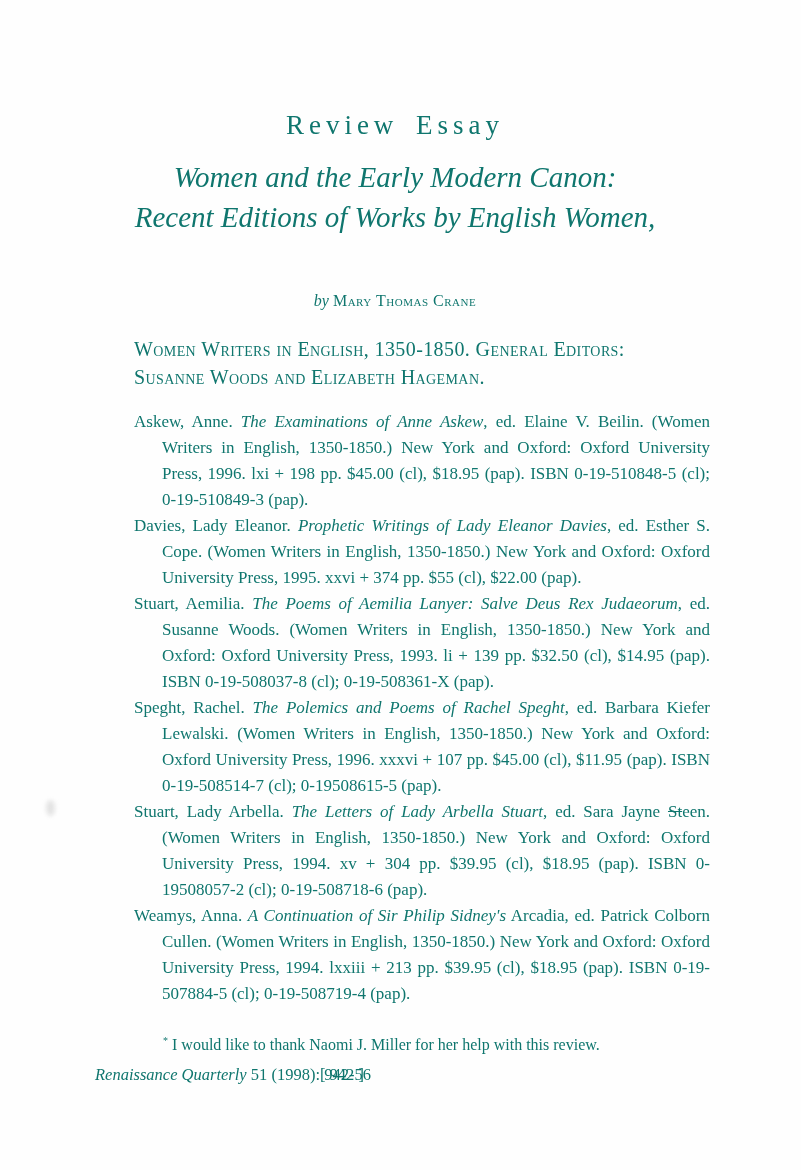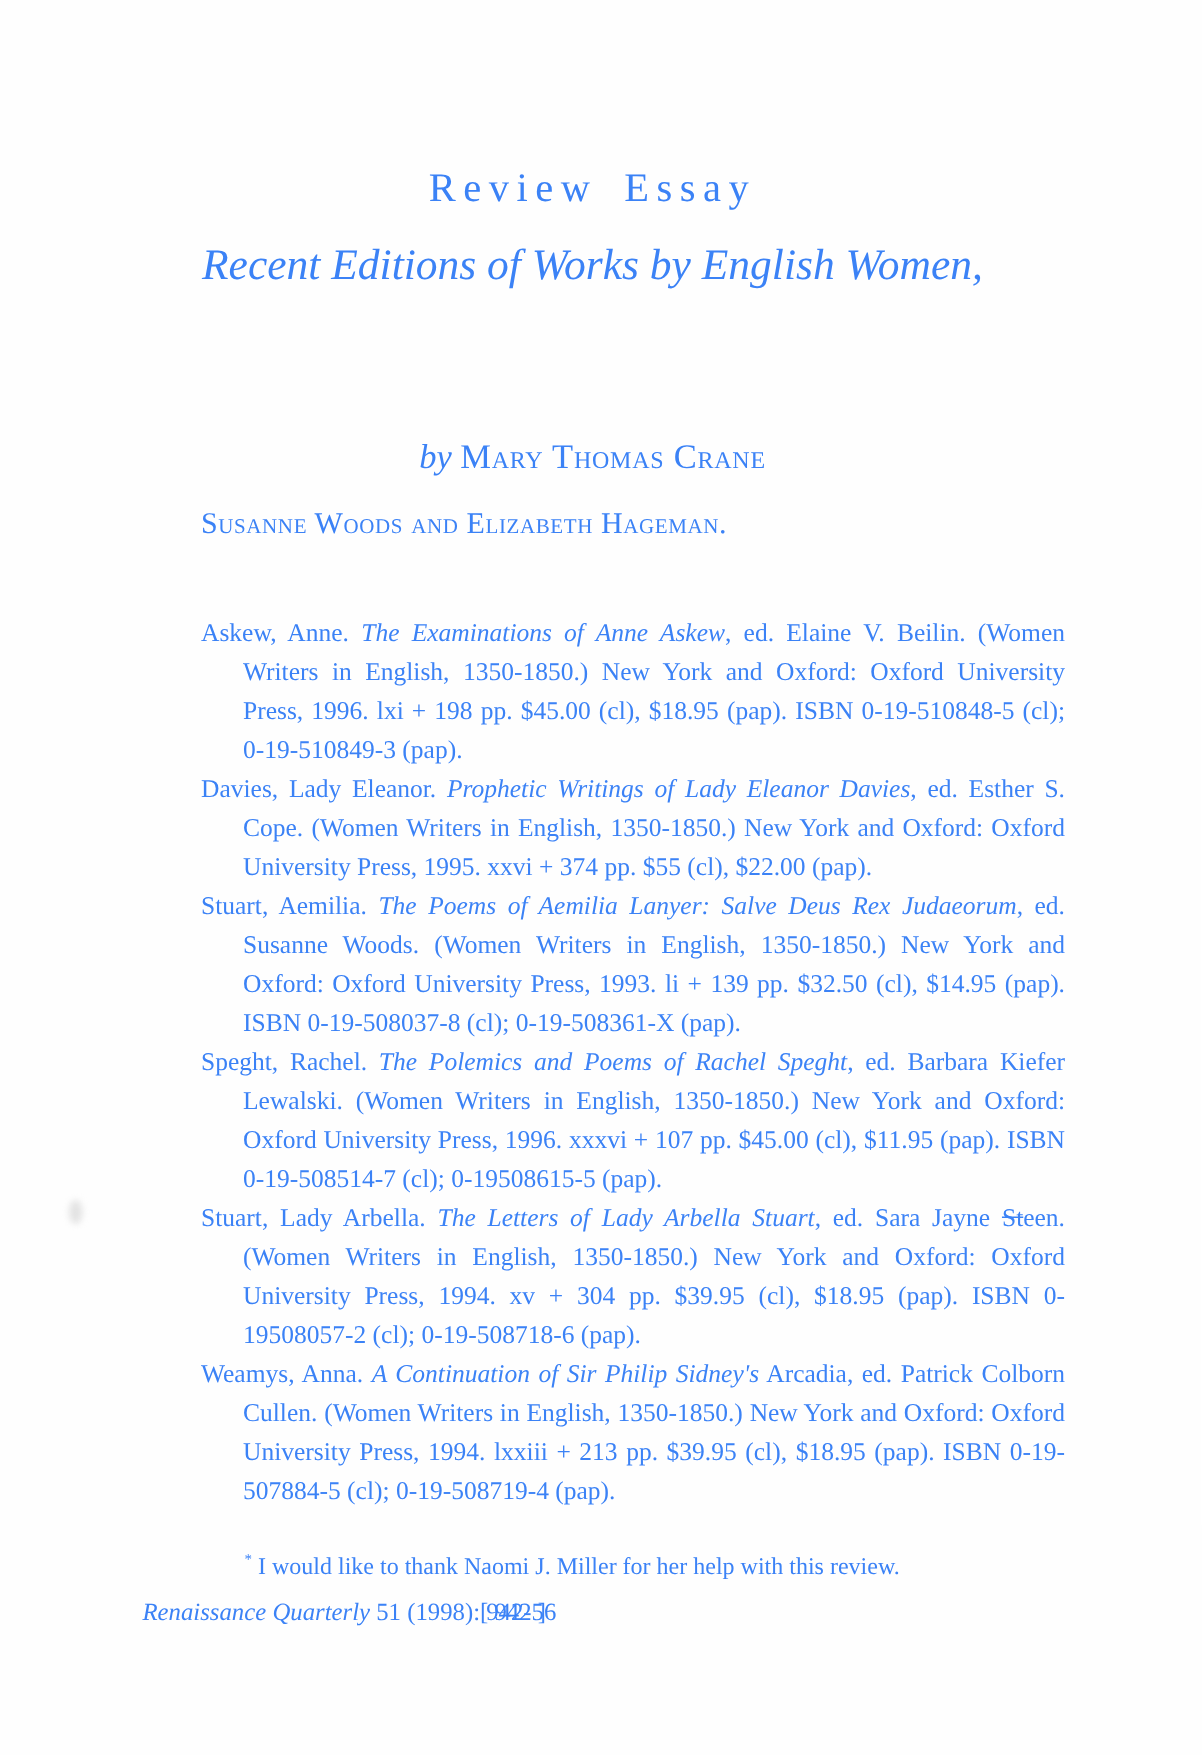--- a/index.html
+++ b/index.html
@@ -6,21 +6,21 @@
     margin: 0;
     padding: 0;
     background: #ffffff;
   }
   .page {
     position: relative;
     width: 801px;
     height: 1170px;
     background: #fefefe;
     font-family: "Liberation Serif", serif;
-    color: #3b82f6;
+    color: #0f766e;
     overflow: hidden;
   }
   .section-title {
     position: absolute;
     top: 110px;
     left: 117px;
     width: 556px;
     text-align: center;
     font-size: 27px;
     letter-spacing: 5px;
@@ -35,21 +35,21 @@
     font-style: italic;
     font-size: 29px;
     line-height: 40px;
   }
   .byline {
     position: absolute;
     top: 292px;
     left: 117px;
     width: 556px;
     text-align: center;
-    font-size: 23px;
+    font-size: 16px;
   }
   .byline .by {
     font-style: italic;
   }
   .byline .author {
     font-variant: small-caps;
     letter-spacing: 0.5px;
   }
   .series-note {
     position: absolute;
@@ -124,29 +124,31 @@
   }
 </style>
 </head>
 <body>
 
 <div class="page">
 
   <div class="section-title">Review Essay</div>
 
   <div class="main-title">
+    <div>Women and the Early Modern Canon:</div>
     <div>Recent Editions of Works by English Women,</div>
   </div>
 
   <div class="byline">
     <span class="by">by</span>
     <span class="author">Mary Thomas Crane</span>
   </div>
 
   <div class="series-note">
+    <div>Women Writers in English, 1350-1850. General Editors:</div>
     <div>Susanne Woods and Elizabeth Hageman.</div>
   </div>
 
   <div class="bibliography" id="bibliography">
       <div class="entry"><span>Askew, Anne.  </span><span class="it">The Examinations of Anne Askew</span><span>, ed. Elaine V. Beilin. (Women Writers in English, 1350-1850.)  New York and Oxford: Oxford University Press, 1996. lxi + 198 pp. $45.00 (cl), $18.95 (pap). ISBN 0-19-510848-5 (cl); 0-19-510849-3 (pap).</span></div>
       <div class="entry"><span>Davies, Lady Eleanor.  </span><span class="it">Prophetic Writings of Lady Eleanor Davies</span><span>, ed. Esther S. Cope. (Women Writers in English, 1350-1850.)  New York and Oxford: Oxford University Press, 1995. xxvi + 374 pp. $55 (cl), $22.00 (pap).</span></div>
       <div class="entry"><span>Stuart, Aemilia.  </span><span class="it">The Poems of Aemilia Lanyer: Salve Deus Rex Judaeorum</span><span>, ed.  Susanne Woods.  (Women Writers in English, 1350-1850.)  New York and Oxford:  Oxford University Press, 1993.  li + 139 pp. $32.50 (cl), $14.95 (pap). ISBN 0-19-508037-8 (cl); 0-19-508361-X (pap).</span></div>
       <div class="entry"><span>Speght, Rachel.  </span><span class="it">The Polemics and Poems of Rachel Speght</span><span>, ed.  Barbara Kiefer Lewalski. (Women Writers in English, 1350-1850.) New York and Oxford: Oxford University Press, 1996. xxxvi + 107 pp. $45.00 (cl), $11.95 (pap). ISBN 0-19-508514-7 (cl); 0-19508615-5 (pap).</span></div>
       <div class="entry"><span>Stuart, Lady Arbella.  </span><span class="it">The Letters of Lady Arbella Stuart</span><span>, ed. Sara Jayne </span><span class="strike">St</span><span>een. (Women Writers in English, 1350-1850.) New York and Oxford: Oxford University Press, 1994. xv + 304 pp.  $39.95 (cl), $18.95 (pap). ISBN 0-19508057-2 (cl);  0-19-508718-6 (pap).</span></div>
       <div class="entry"><span>Weamys, Anna.  </span><span class="it">A Continuation of Sir Philip Sidney's</span><span> Arcadia, ed. Patrick Colborn Cullen.  (Women Writers in English, 1350-1850.)  New York and Oxford: Oxford University Press, 1994.  lxxiii + 213 pp. $39.95 (cl), $18.95 (pap). ISBN 0-19-507884-5 (cl);  0-19-508719-4 (pap).</span></div>

